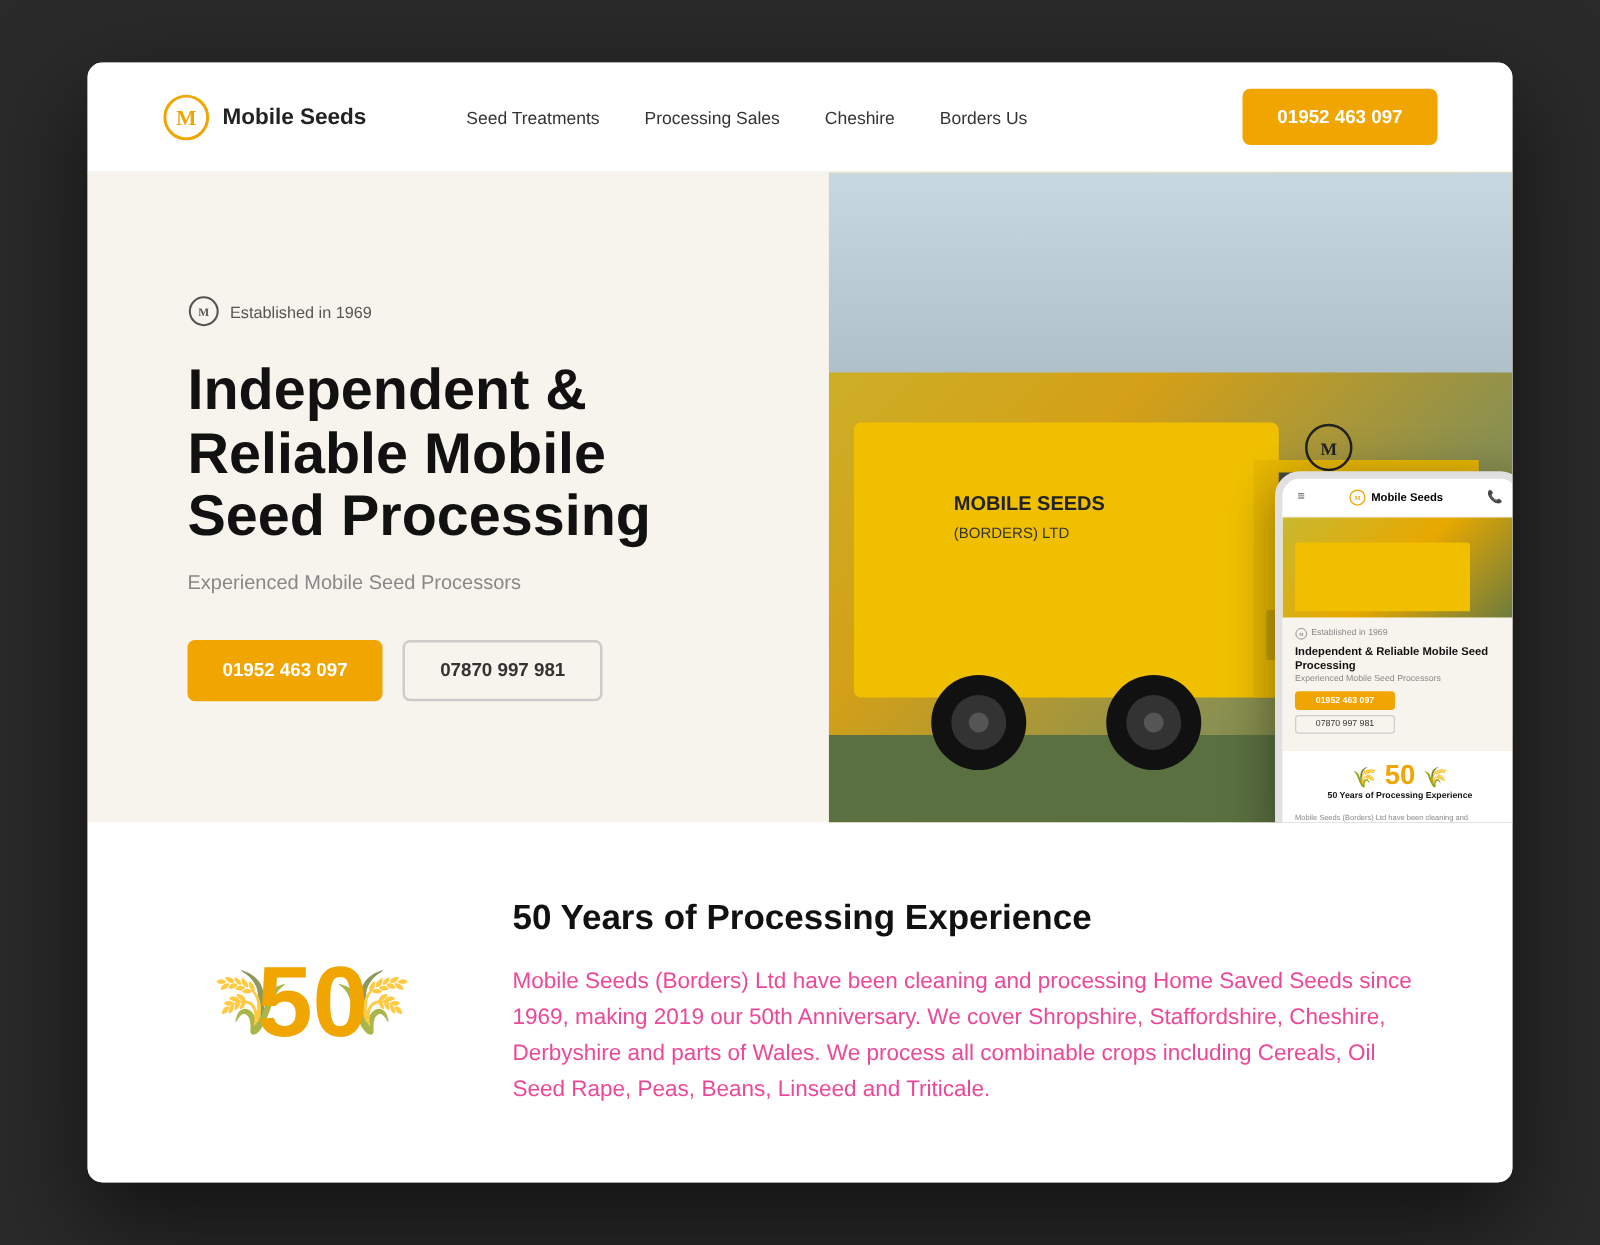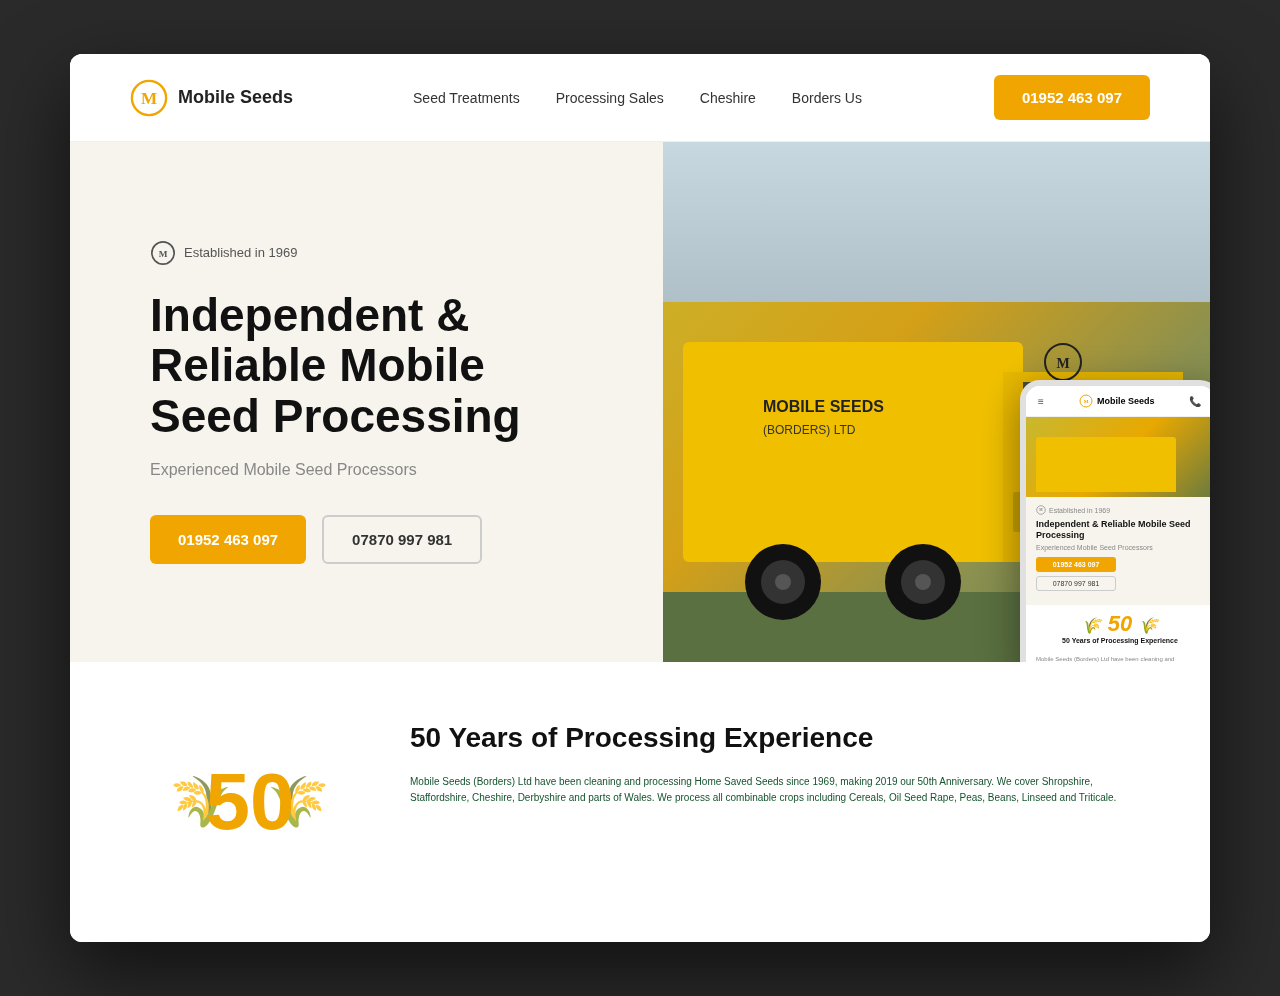--- a/index.html
+++ b/index.html
@@ -40,21 +40,21 @@
       height: 38px;
     }
     .logo-text {
       font-size: 18px;
       font-weight: 700;
       color: #222;
     }
     .nav-links {
       display: flex;
       gap: 36px;
-      margin-left: 120px;
+      margin-left: 80px;
       flex: 1;
     }
     .nav-link {
       font-size: 14px;
       color: #333;
       text-decoration: none;
       cursor: pointer;
     }
     .nav-cta {
       background: #f0a500;
@@ -249,21 +249,20 @@
     }
     .mobile-fifty-section {
       padding: 8px 10px;
       background: #fff;
       text-align: center;
     }
     .mobile-fifty-icon {
       font-size: 22px;
       color: #f0a500;
       line-height: 1;
-      font-style: italic;
     }
     .mobile-fifty-label {
       font-size: 7px;
       font-weight: 700;
       color: #111;
       margin-top: 2px;
     }
     .mobile-desc {
       font-size: 6px;
       color: #888;
@@ -313,22 +312,22 @@
     .content-area {
       flex: 1;
     }
     .section-title {
       font-size: 28px;
       font-weight: 800;
       color: #111;
       margin-bottom: 20px;
     }
     .section-text {
-      font-size: 10px;
-      color: #14532d;
+      font-size: 18px;
+      color: #ec4899;
       line-height: 1.6;
     }
   </style>
 </head>
 <body>
 
 <div class="outer-shadow">
 
   <nav class="navbar">
     <div class="logo-area">

